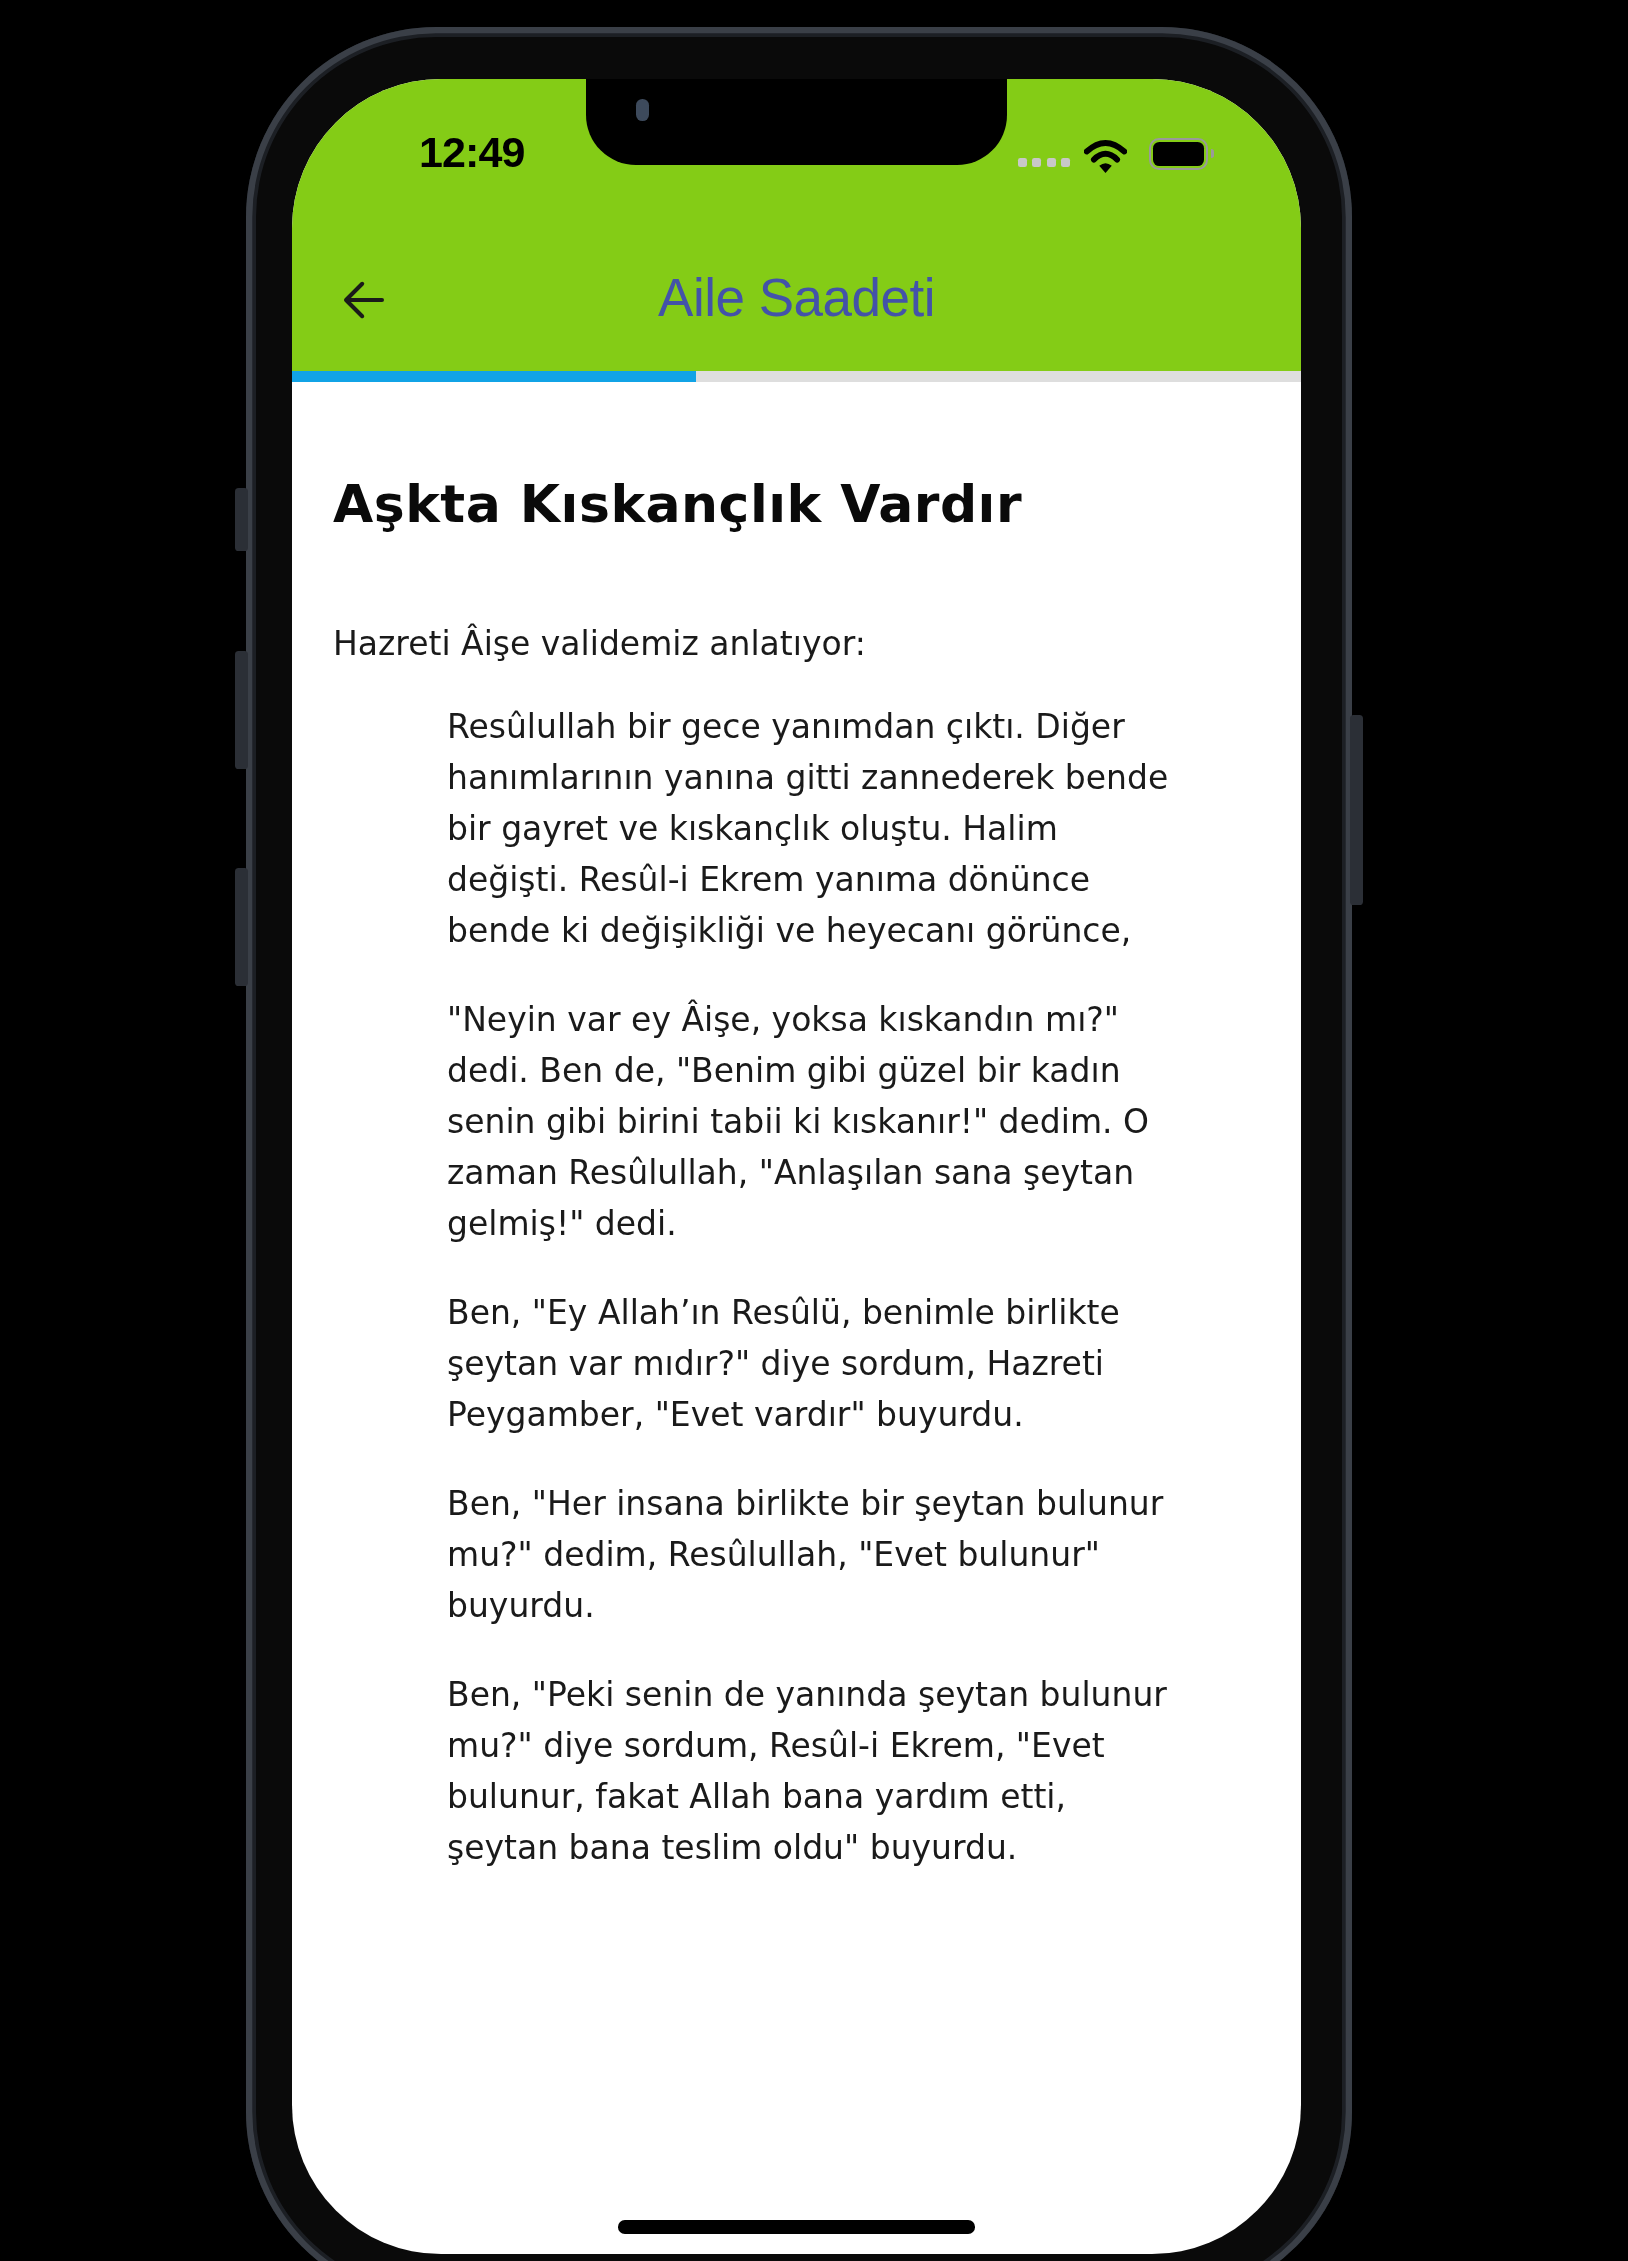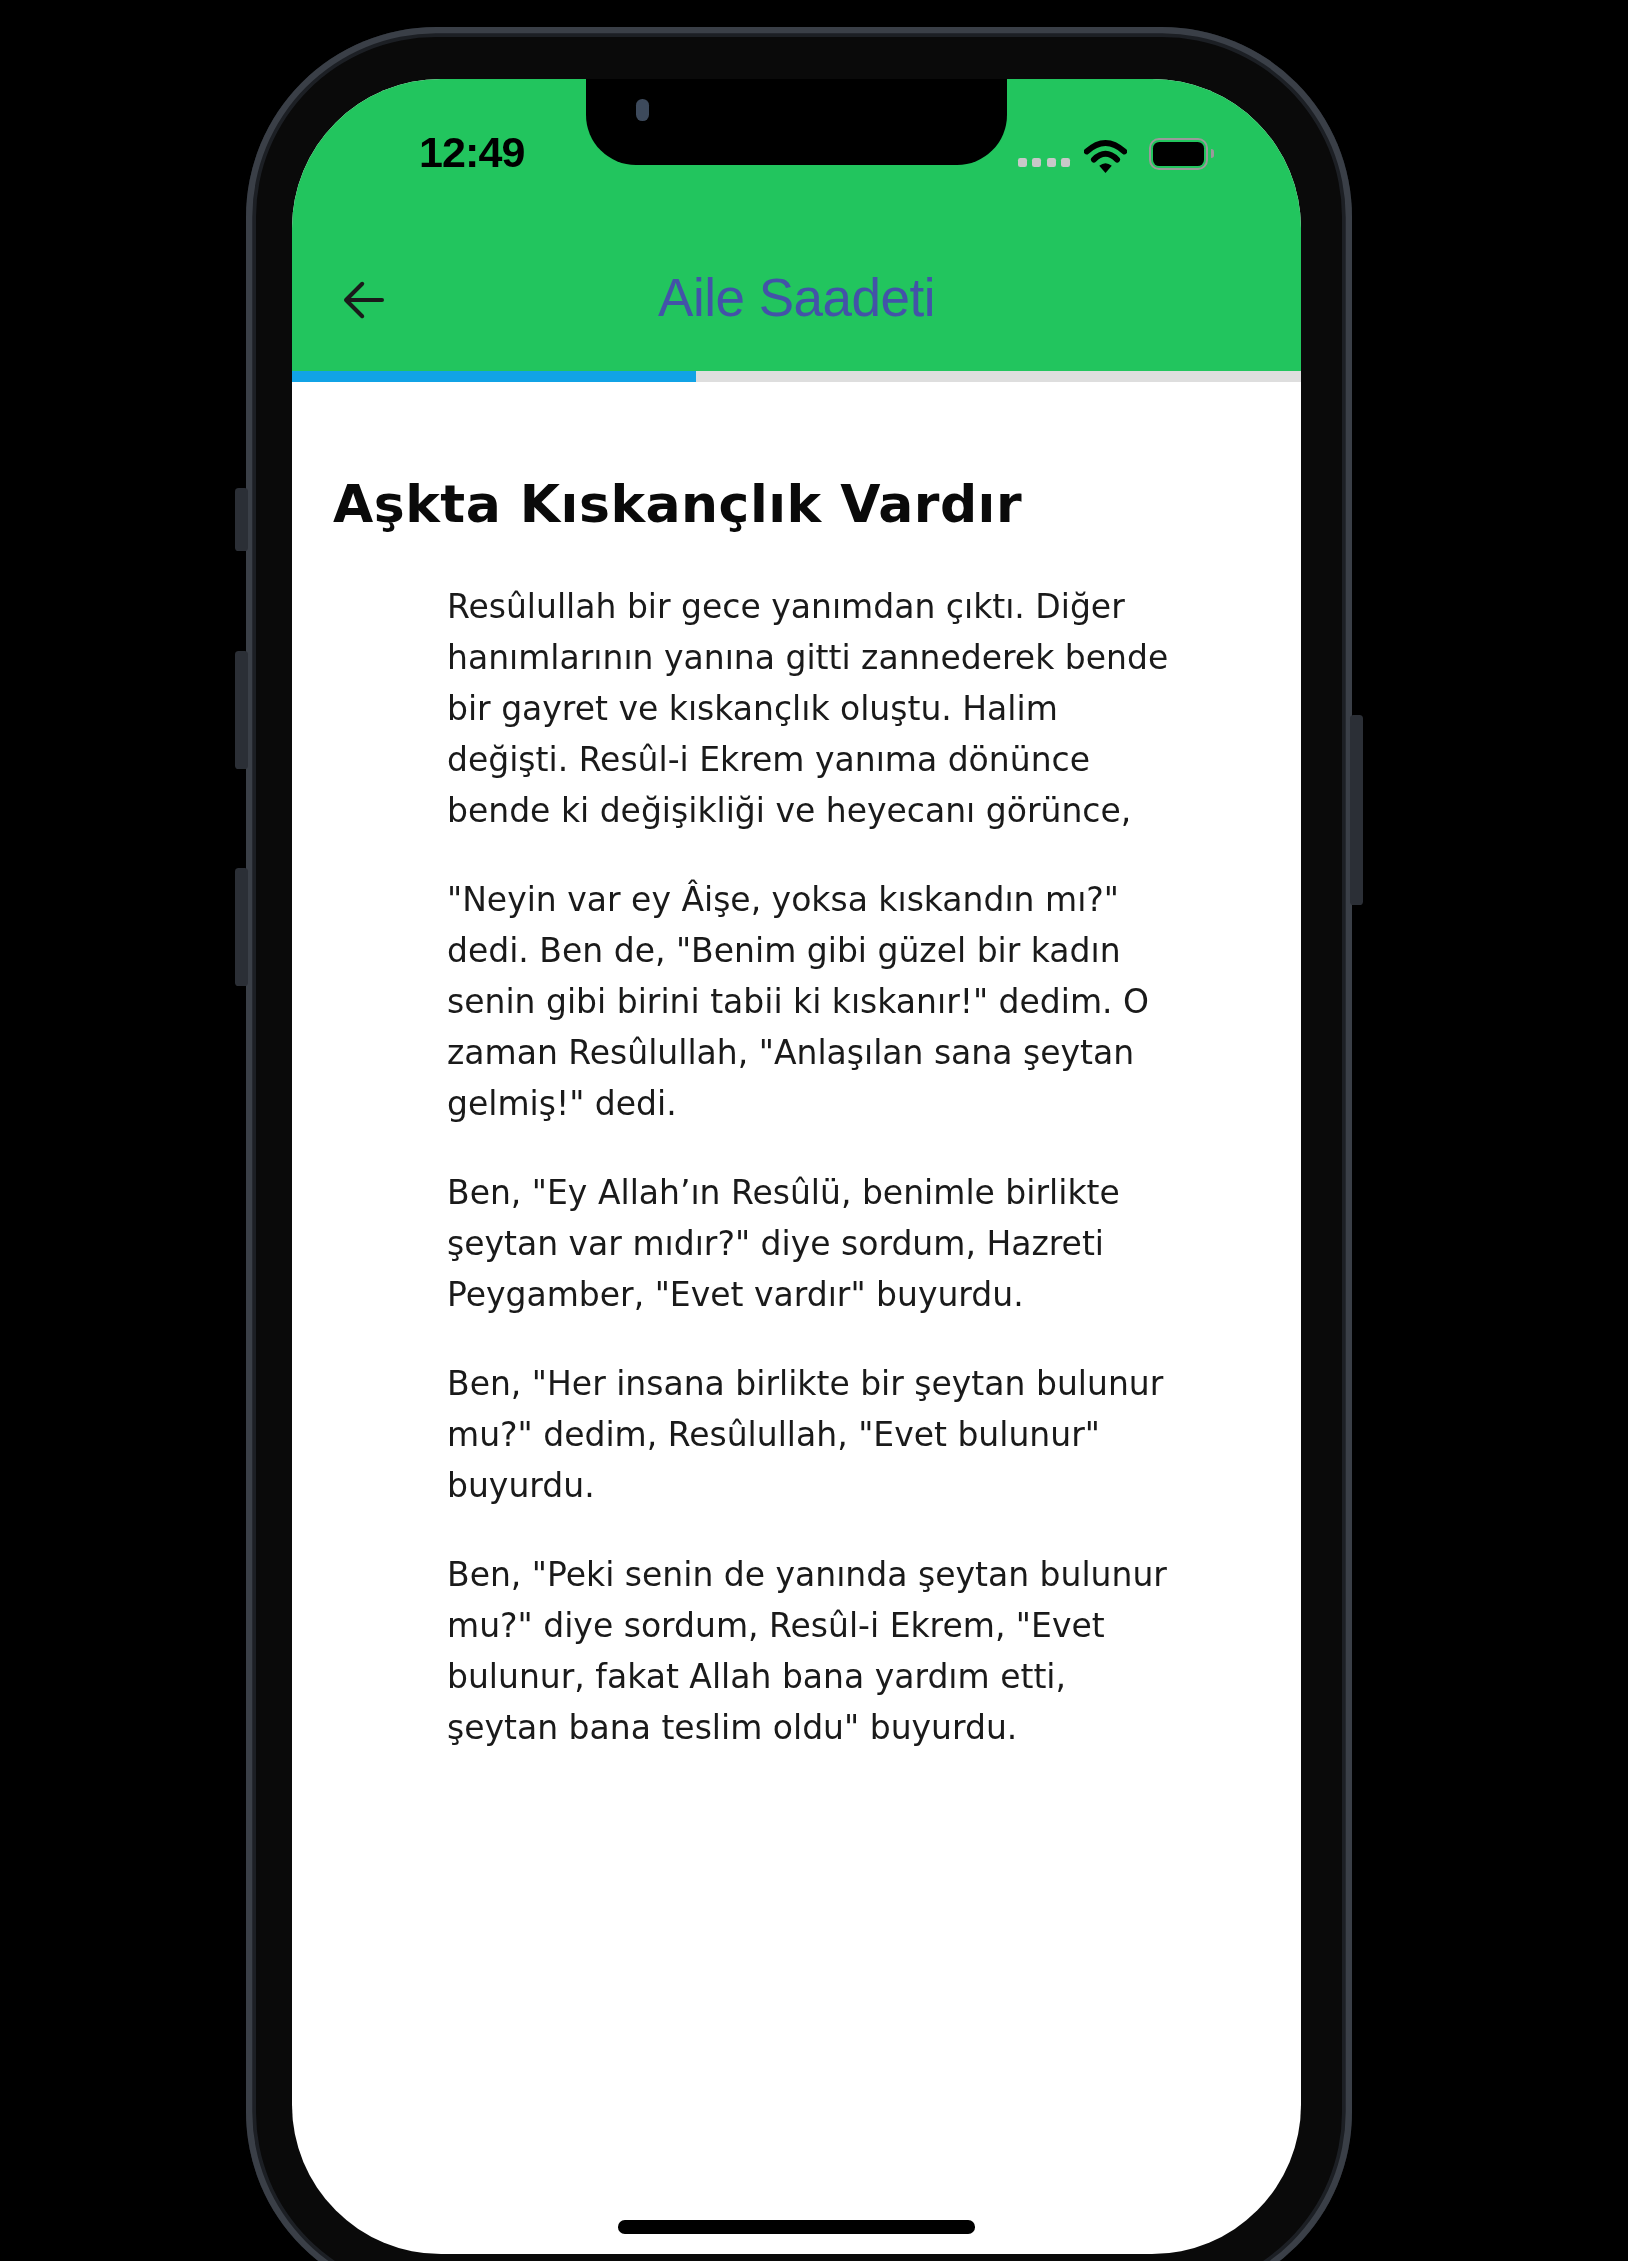--- a/index.html
+++ b/index.html
@@ -10,21 +10,21 @@
     .phone {
       position: absolute; left: 246px; top: 27px; width: 1106px; height: 2275px;
       border-radius: 190px; background: #0a0a0a;
       box-shadow: inset 0 0 0 6.3px #3a3f47, inset 0 0 0 10px #1c1f24;
     }
     .side-btn { position: absolute; background: #2b2f36; border-radius: 3.6px; }
     .screen {
       position: absolute; left: 292px; top: 79px; width: 1009px; height: 2175px;
       border-radius: 149px; background: #ffffff; overflow: hidden;
     }
-    .topbar { position: absolute; left: 0; top: 0; width: 100%; height: 292px; background: #22c55e; }
+    .topbar { position: absolute; left: 0; top: 0; width: 100%; height: 292px; background: #84cc16; }
     .notch {
       position: absolute; left: 294px; top: 0; width: 421px; height: 86px;
       background: #000; border-radius: 0 0 50px 50px;
     }
     .camera {
       position: absolute; left: 50px; top: 20.4px; width: 12.7px; height: 22px;
       border-radius: 6.3px; background: #3d4a5c;
     }
     .time {
       position: absolute; left: 127px; top: 49px; font-size: 43px; font-weight: bold;
@@ -108,20 +108,21 @@
 
     <div class="nav-title">Aile Saadeti</div>
   </div>
 
   <div class="progress" style="background: rgb(222, 222, 222);">
     <div class="progress-fill" id="progress-fill" style="width: 40%; background: rgb(17, 163, 230);"></div>
   </div>
 
   <div class="content">
     <h1 class="heading">Aşkta Kıskançlık Vardır</h1>
+    <p class="intro">Hazreti Âişe validemiz anlatıyor:</p>
     <div class="quote">
       <p>Resûlullah bir gece yanımdan çıktı. Diğer hanımlarının yanına gitti zannederek bende bir gayret ve kıskançlık oluştu. Halim değişti. Resûl-i Ekrem yanıma dönünce bende ki değişikliği ve heyecanı görünce,</p>
       <p>"Neyin var ey Âişe, yoksa kıskandın mı?" dedi. Ben de, "Benim gibi güzel bir kadın senin gibi birini tabii ki kıskanır!" dedim. O zaman Resûlullah, "Anlaşılan sana şeytan gelmiş!" dedi.</p>
       <p>Ben, "Ey Allah’ın Resûlü, benimle birlikte şeytan var mıdır?" diye sordum, Hazreti Peygamber, "Evet vardır" buyurdu.</p>
       <p>Ben, "Her insana birlikte bir şeytan bulunur mu?" dedim, Resûlullah, "Evet bulunur" buyurdu.</p>
       <p>Ben, "Peki senin de yanında şeytan bulunur mu?" diye sordum, Resûl-i Ekrem, "Evet bulunur, fakat Allah bana yardım etti, şeytan bana teslim oldu" buyurdu.</p>
     </div>
   </div>
 
   <div class="home-indicator"></div>

